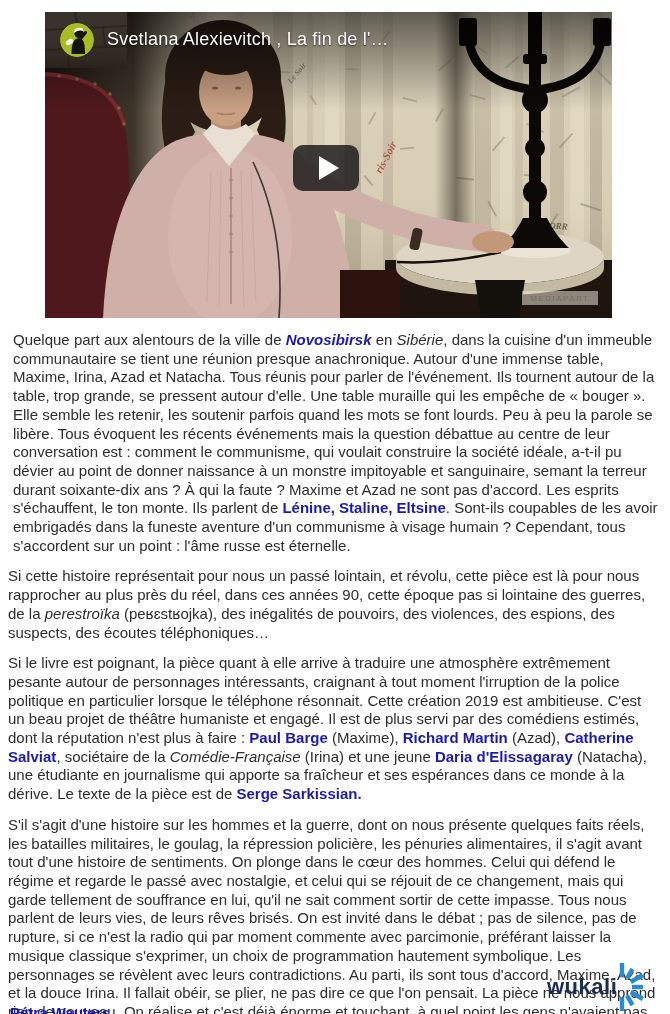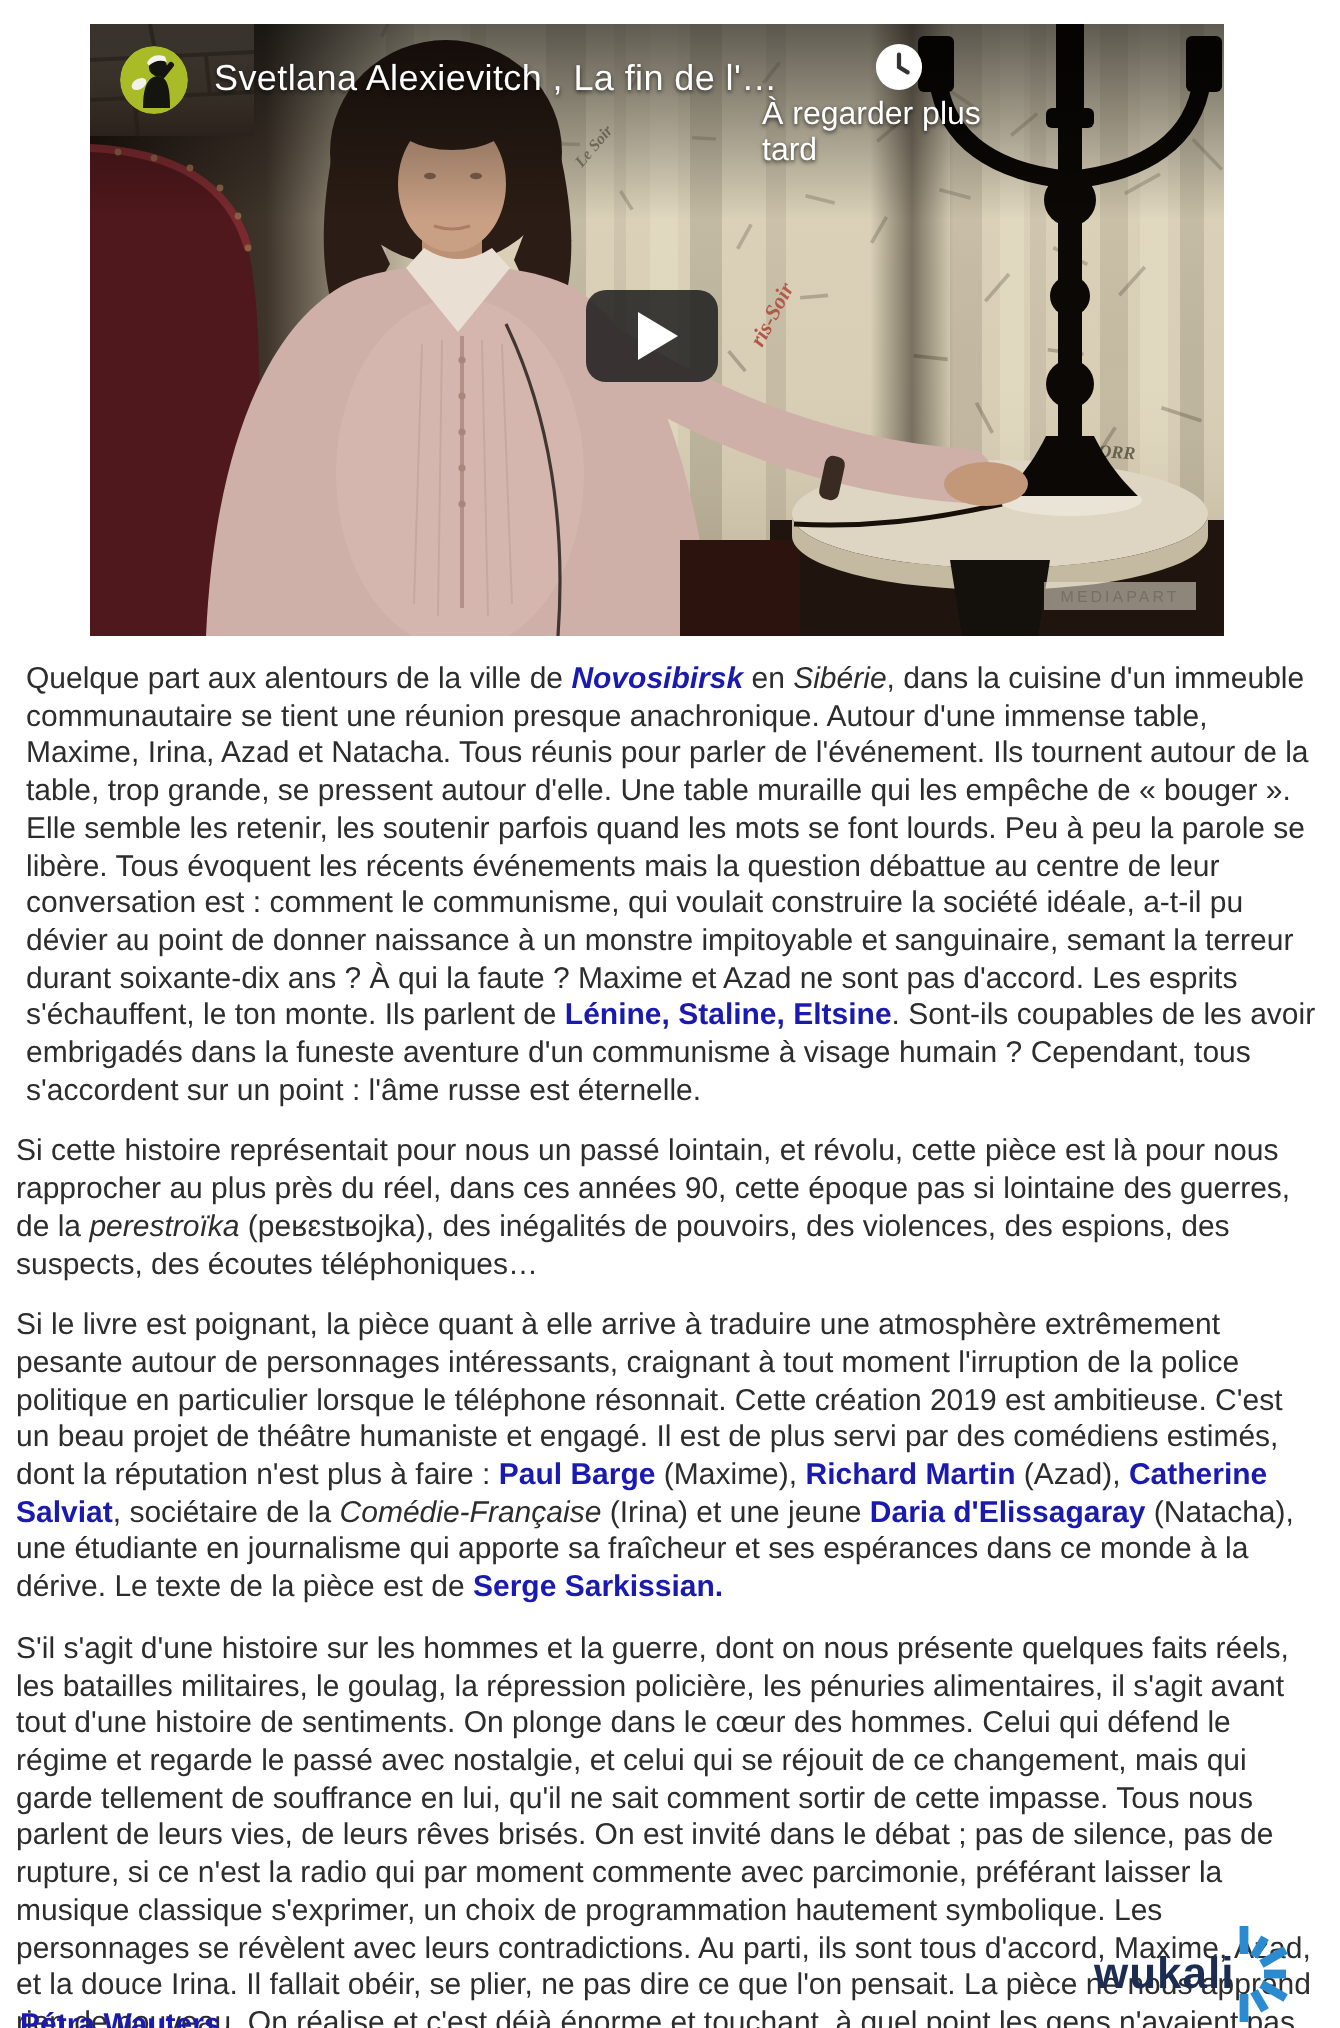--- a/index.html
+++ b/index.html
@@ -278,27 +278,20 @@
       <ellipse cx="9.5" cy="19" rx="4" ry="2.6" fill="#f2f1e8" transform="rotate(-30 9.5 19)"></ellipse>
       <path d="M11.5,31 C11.5,21 13.5,15.5 19,15 C23.5,15.5 25,20 25,31 Z" fill="#15150f"></path>
       <circle cx="19" cy="10.5" r="4.6" fill="#15150f"></circle>
       <path d="M13.5,8.5 Q16,3.2 22.5,5.2 L23.5,8 Q18.5,6.2 14.5,9.8 Z" fill="#f5f4ec"></path>
       <path d="M21.5,14.5 L25.5,9.5" stroke="#15150f" stroke-width="3" stroke-linecap="round"></path>
     </svg>
   </div>
 
   <div class="vid-title">Svetlana Alexievitch , La fin de l'…</div>
 
-  <div class="vid-action watch-later">
-    <svg class="aicon" viewBox="0 0 26 26">
-      <circle cx="13" cy="13" r="12" fill="#ffffff"></circle>
-      <path d="M13 6.5 L13 13 L17.5 15.8" stroke="#333333" stroke-width="2.2" fill="none" stroke-linecap="round"></path>
-    </svg>
-    <span>À regarder plus tard</span>
-  </div>
 
 
   <div class="play-btn">
     <div class="play-tri"></div>
   </div>
 
   <div class="watermark">MEDIAPART</div>
 </div>
 
 <div class="article" id="article">

